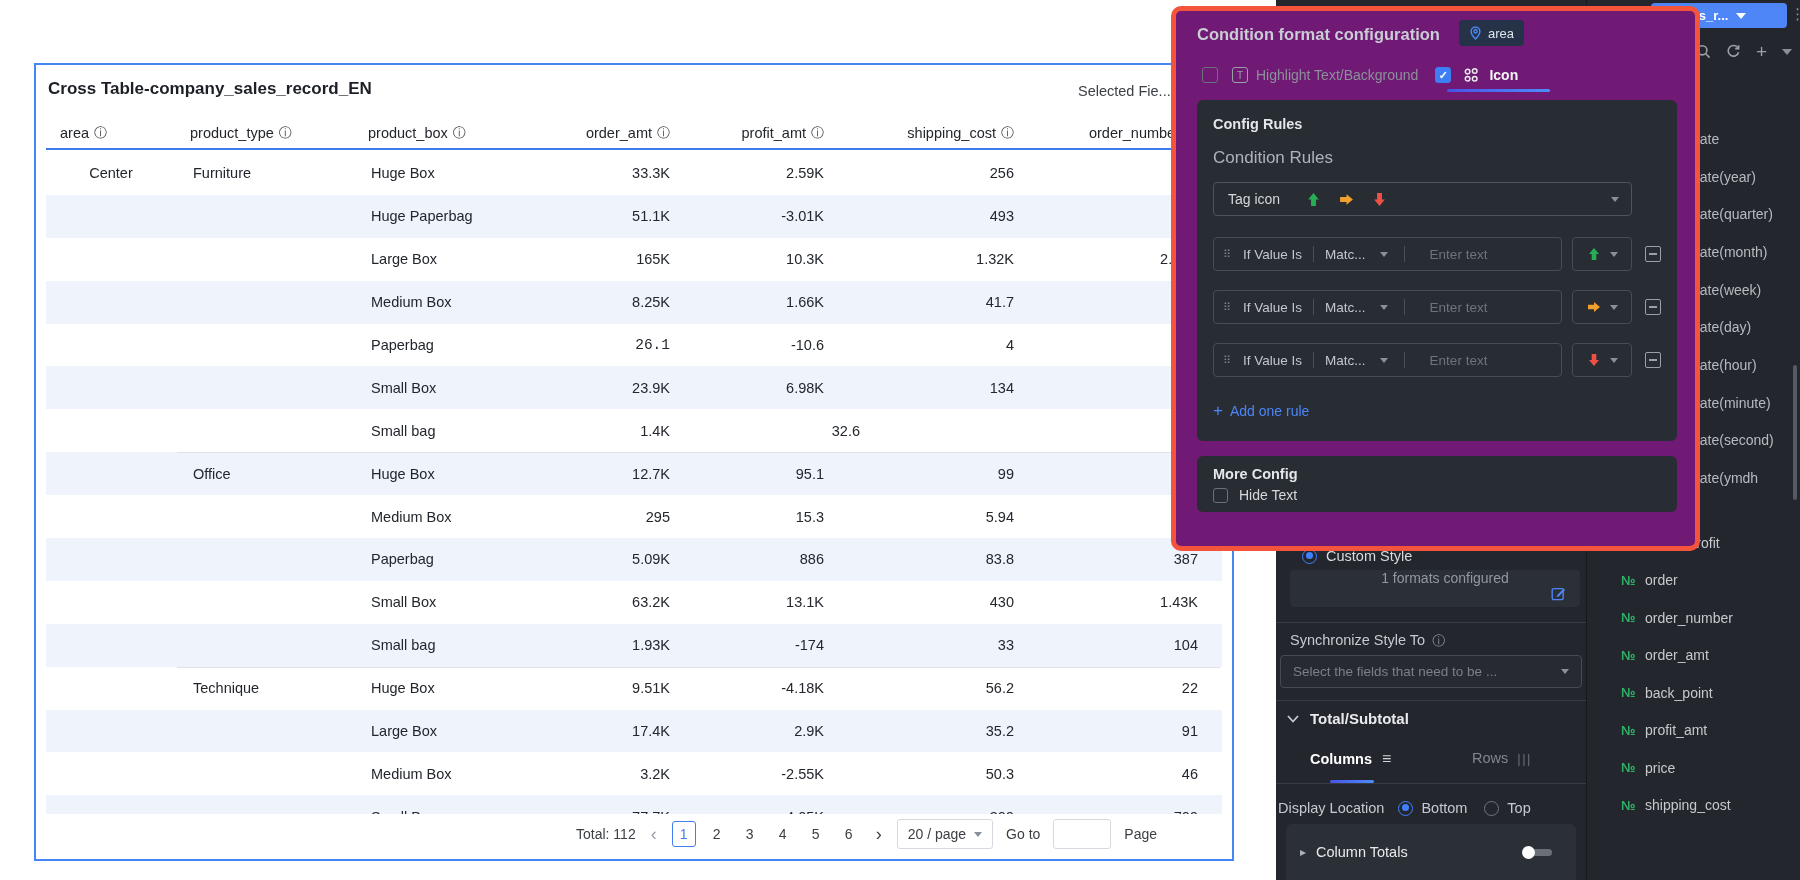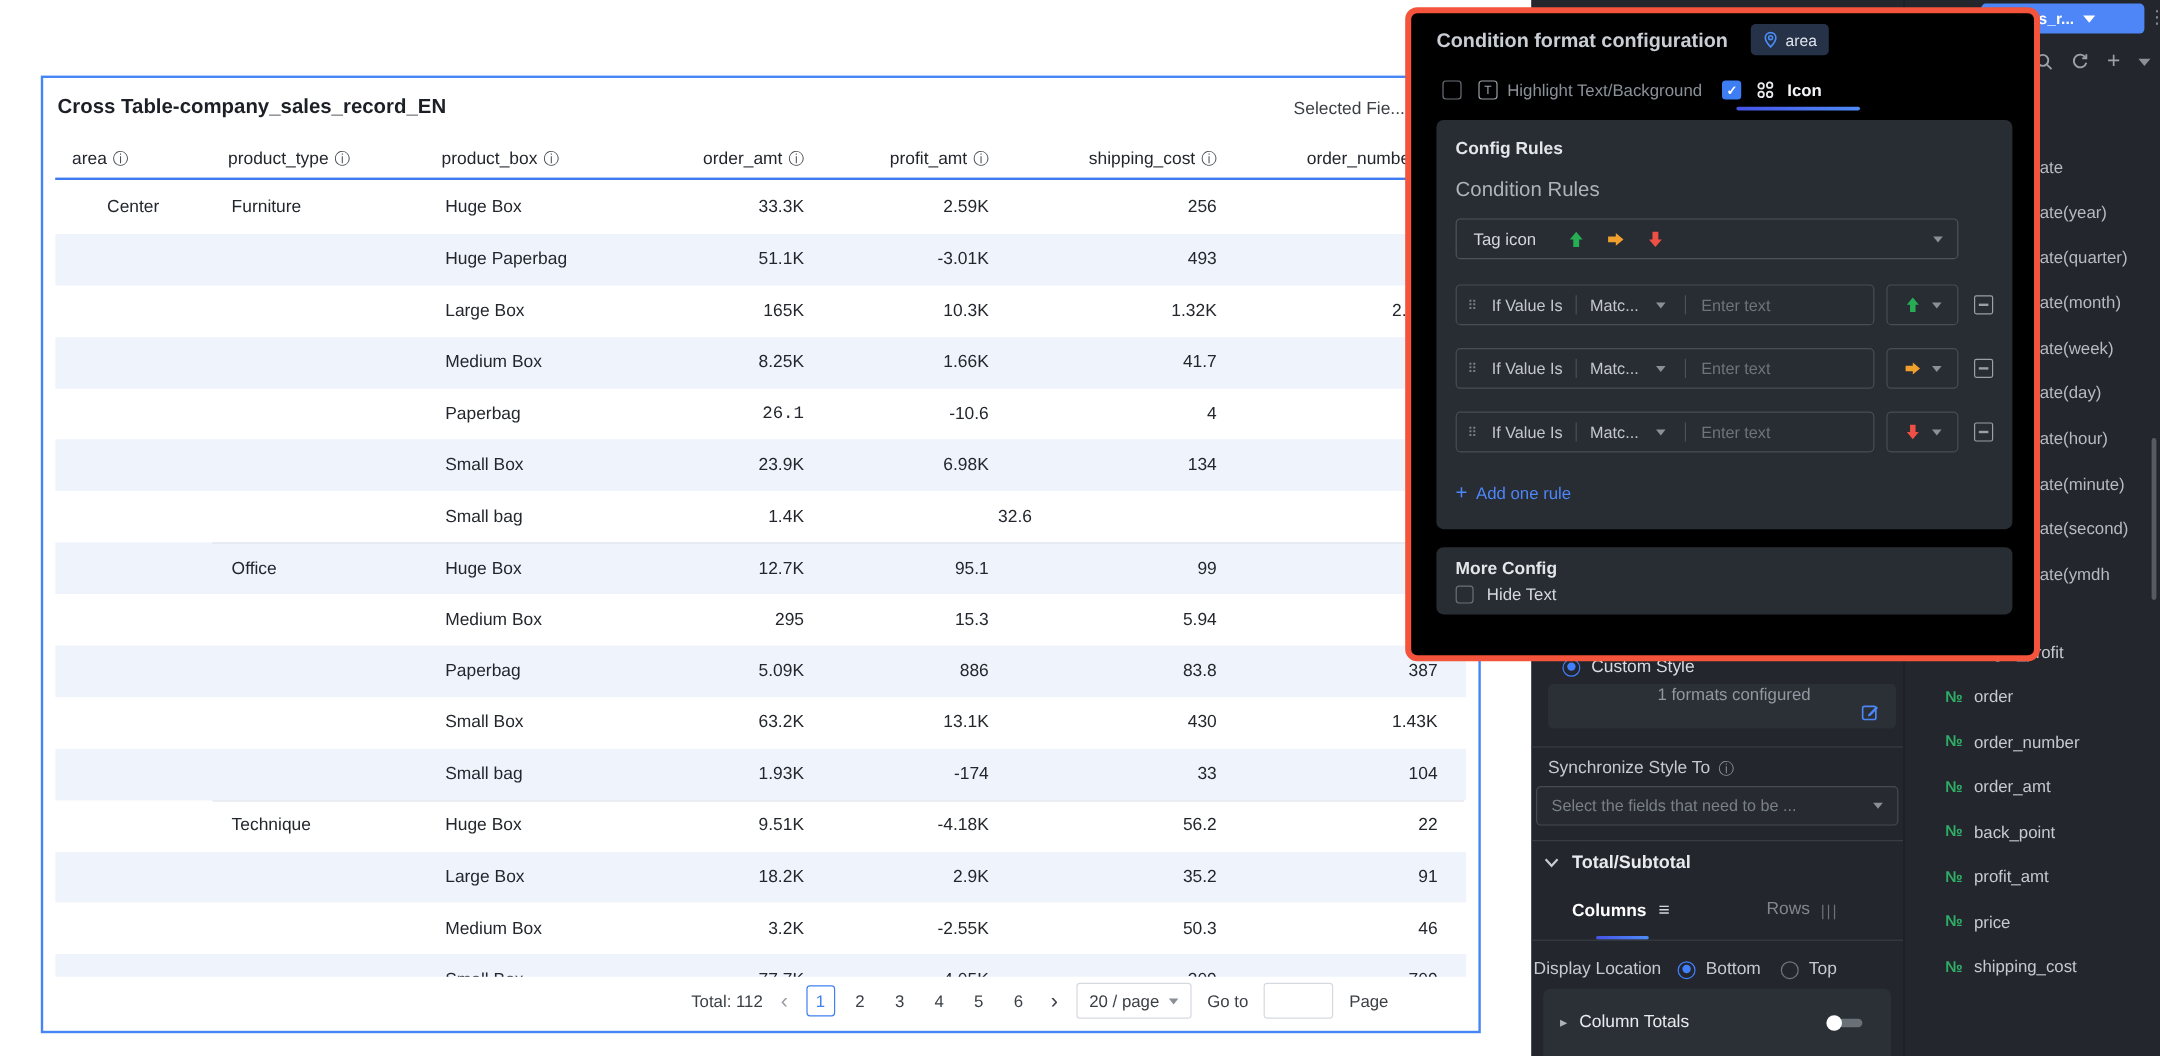--- a/index.html
+++ b/index.html
@@ -75,21 +75,21 @@
               position:relative; flex:none; }
   .cal-icon::before { content:""; position:absolute; left:1px; right:1px; top:1.5px; height:2px; background:#8a9097; }
   .dim-item .fl-label { margin-left:18px; white-space:nowrap; }
   .mea-item { height:37.5px; color:#c6c9ce; font-size:14px; }
   .num-icon { color:#2fae67; font-size:13px; font-weight:bold; margin-left:34px; width:18px; flex:none; }
   .mea-item .fl-label { margin-left:6px; white-space:nowrap; }
   .calc-star { color:#2fae67; font-size:11px; vertical-align:super; }
   #scroll-thumb { position:absolute; left:206px; top:365px; width:4px; height:135px; background:#565b63; border-radius:2px; }
 
   
-  #cond-panel { position:absolute; left:1171px; top:6px; width:529px; height:545px; background:#000000;
+  #cond-panel { position:absolute; left:1171px; top:6px; width:529px; height:545px; background:#701a75;
                 border:5px solid #f4533c; border-radius:10px; z-index:20; }
   .cp-title { position:absolute; left:21px; top:14px; font-size:16.5px; font-weight:bold; color:#c9cdd4; }
   .cp-badge { position:absolute; left:283px; top:9px; height:26px; background:#253248; border-radius:4px;
               display:flex; align-items:center; gap:6px; padding:0 10px; color:#dfe3ec; font-size:13px; }
   .cp-tabs { position:absolute; left:26px; top:52px; right:20px; height:24px; display:flex; align-items:center; }
   .cbox { width:16px; height:16px; border:1.5px solid #6b7178; border-radius:3px; flex:none; }
   .cbox.checked { background:#3d7ef5; border-color:#3d7ef5; color:#fff; font-size:11px; font-weight:bold;
                   display:flex; align-items:center; justify-content:center; }
   .t-icon { width:16px; height:16px; border:1.5px solid #9aa0a8; border-radius:3px; color:#9aa0a8; font-size:10px;
             display:flex; align-items:center; justify-content:center; margin-left:14px; }
@@ -108,21 +108,21 @@
   .tag-label { margin-left:14px; font-size:14px; color:#d4d7db; }
   .tag-arrows { display:flex; gap:18px; margin-left:26px; }
   .tag-caret { margin-left:auto; margin-right:12px; }
   .rule-row { position:absolute; left:16px; width:349px; height:34px; border:1px solid #474d55; border-radius:4px;
               display:flex; align-items:center; font-size:13.5px; }
   .drag-dots { color:#7a8087; font-size:11px; margin-left:9px; letter-spacing:1px; }
   .rule-cond { margin-left:11px; color:#c3c7cd; }
   .rule-sep { width:1px; height:16px; background:#4a5058; margin:0 11px; }
   .rule-op { color:#c3c7cd; }
   .rule-op-caret { margin-left:14px; }
-  .rule-ph { color:#6e747c; margin-left:2px; }
+  .rule-ph { color:#6e747c; margin-left:14px; }
   .arrow-select { position:absolute; left:375px; width:60px; height:34px; border:1px solid #474d55; border-radius:4px;
                   display:flex; align-items:center; justify-content:center; gap:9px; }
   .minus-btn { position:absolute; left:448px; width:16px; height:16px; border:1.5px solid #9aa0a8; border-radius:2px;
                margin-top:9px; display:flex; align-items:center; justify-content:center; }
   .minus-btn::before { content:""; width:8px; height:1.5px; background:#9aa0a8; }
   .add-rule { position:absolute; left:16px; top:302px; color:#4c86f8; font-size:14px; display:flex;
               align-items:center; gap:7px; }
   .add-plus { font-size:17px; line-height:1; }
   #more-card .cbox { position:absolute; left:16px; top:32px; width:15px; height:15px; }
   #hide-text-label { position:absolute; left:42px; top:31px; font-size:14px; color:#d6d9dd; }
@@ -283,21 +283,21 @@
           <div class="td ar" style="width: 138px;">9.51K</div>
           <div class="td ar" style="width: 154px;">-4.18K</div>
           <div class="td ar" style="width: 190px;">56.2</div>
           <div class="td ar" style="width: 184px;">22</div>
         </div>
         <div class="group-line" style="top: 514.8px;"></div>
         <div class="tr alt">
           <div class="td ac" style="width: 130px;"></div>
           <div class="td al" style="width: 178px;"></div>
           <div class="td al" style="width: 180px;">Large Box</div>
-          <div class="td ar" style="width: 138px;">18.2K</div>
+          <div class="td ar" style="width: 138px;">17.4K</div>
           <div class="td ar" style="width: 154px;">2.9K</div>
           <div class="td ar" style="width: 190px;">35.2</div>
           <div class="td ar" style="width: 184px;">91</div>
         </div>
         <div class="tr">
           <div class="td ac" style="width: 130px;"></div>
           <div class="td al" style="width: 178px;"></div>
           <div class="td al" style="width: 180px;">Medium Box</div>
           <div class="td ar" style="width: 138px;">3.2K</div>
           <div class="td ar" style="width: 154px;">-2.55K</div>

